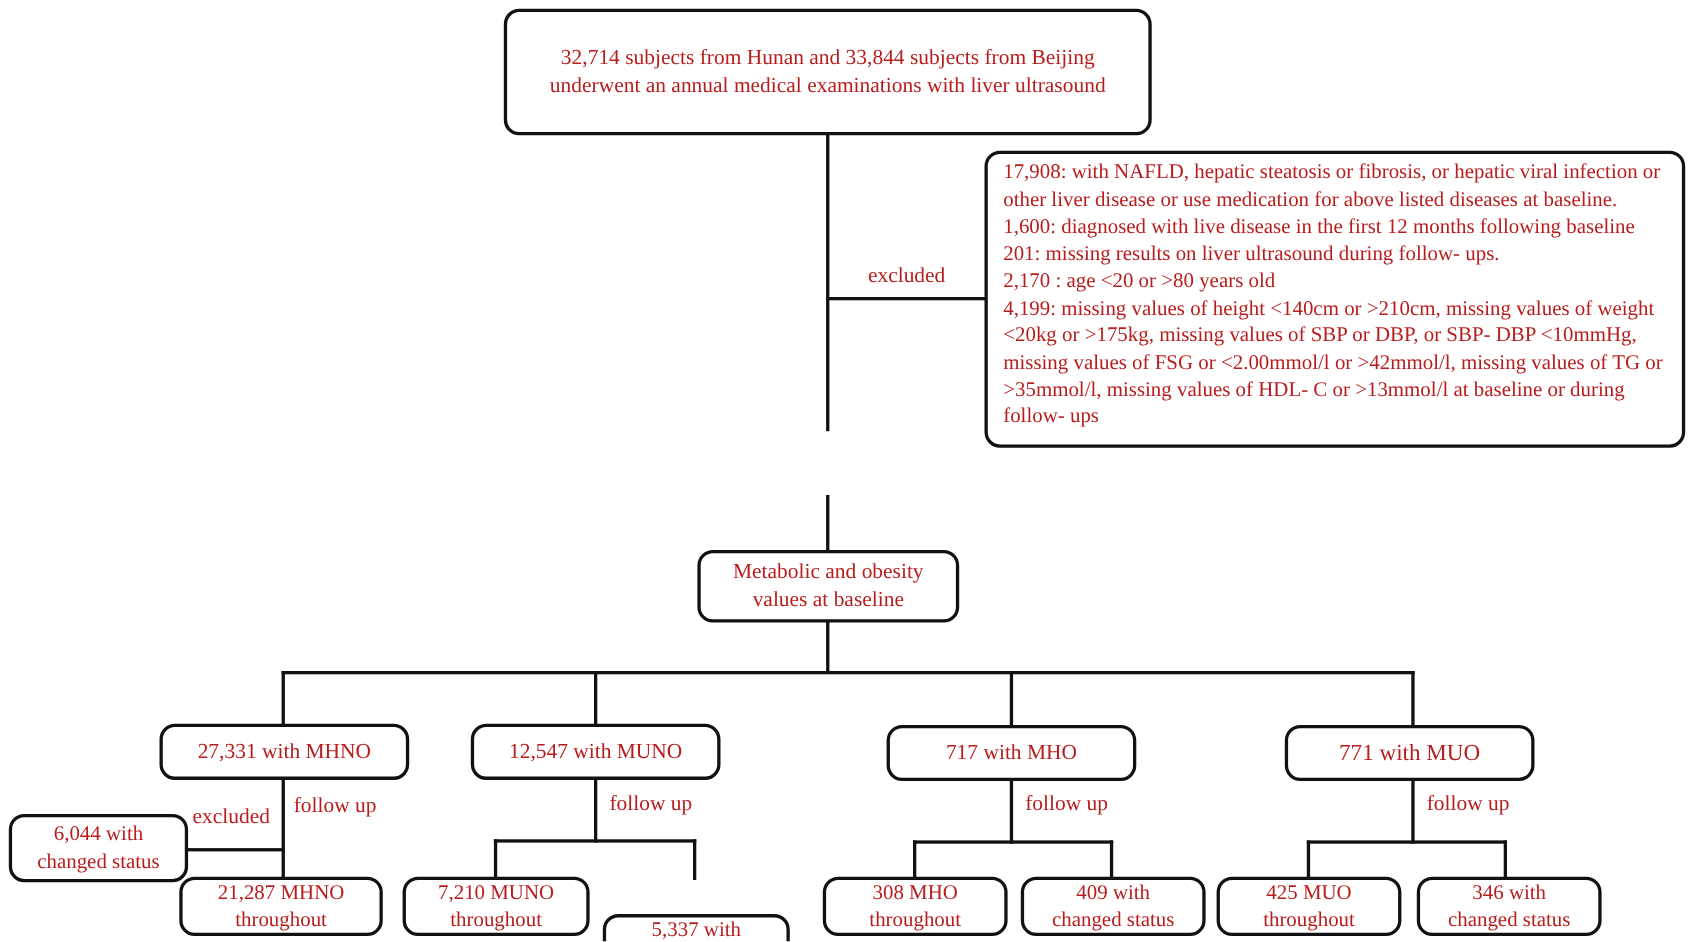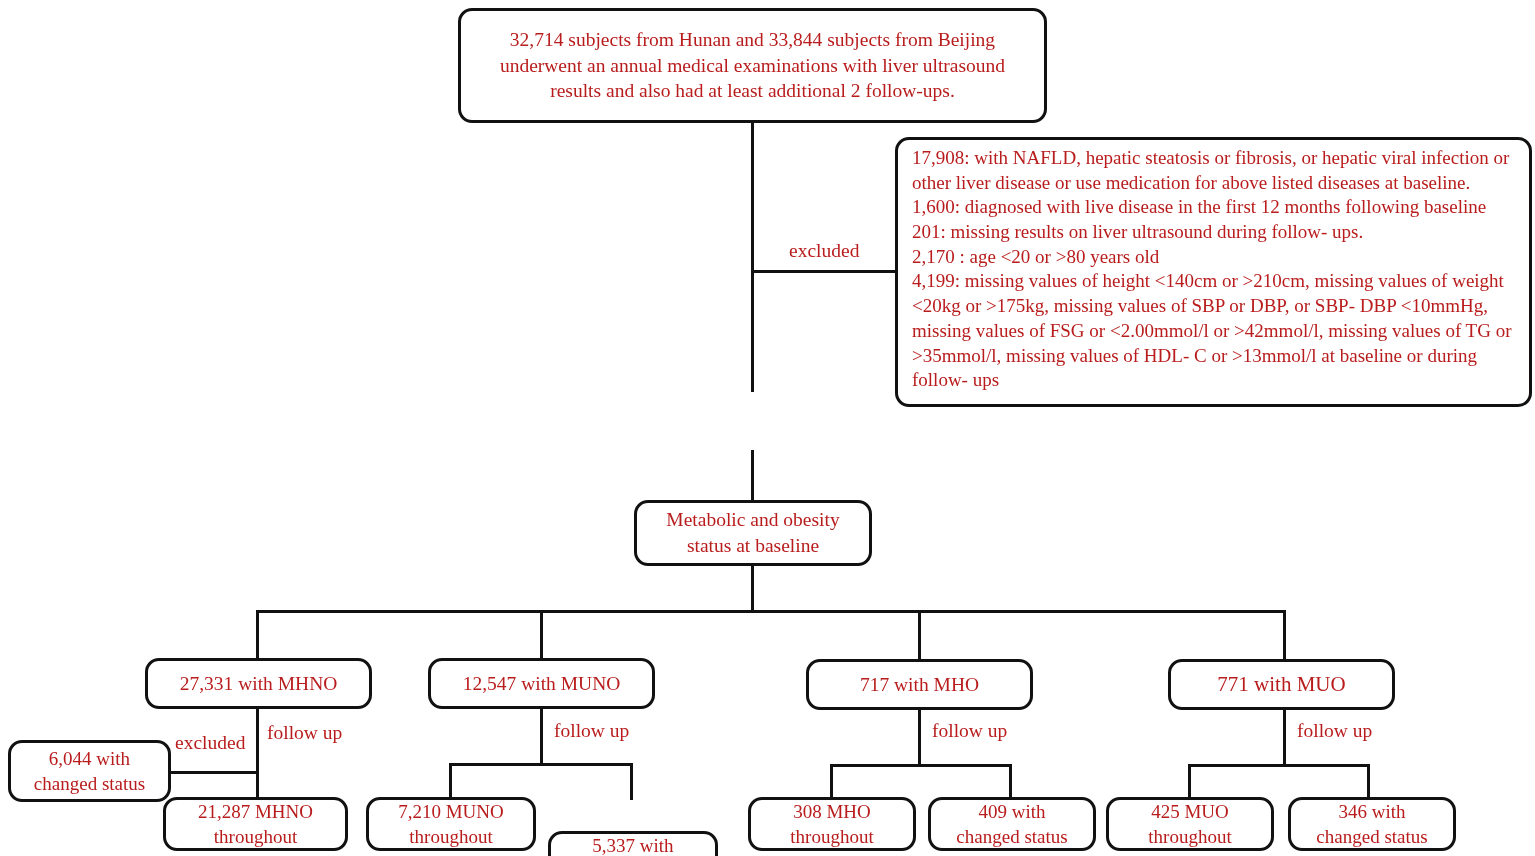--- a/index.html
+++ b/index.html
@@ -26,22 +26,22 @@
     align-items: center;
     justify-content: center;
     text-align: center;
     line-height: 1.32;
     padding: 4px 8px;
     z-index: 3;
   }
   .box.left-align {
     justify-content: flex-start;
     text-align: left;
-    align-items: flex-start;
-    padding: 6px 10px 22px 14px;
+    align-items: flex-end;
+    padding: 6px 10px 12px 14px;
     line-height: 1.30;
   }
   .line {
     position: absolute;
     background: #111111;
     z-index: 1;
   }
   .vline { width: 3px; }
   .hline { height: 3px; }
   .edge-label {
@@ -76,39 +76,38 @@
 </style>
 </head>
 <body>
 
 <div id="flow">
 
   <div class="box" id="box-top">
     <div>
       <div>32,714 subjects from Hunan and 33,844 subjects from Beijing</div>
       <div>underwent an annual medical examinations with liver ultrasound</div>
-      <div>results and also had  at least additional 2 follow-ups.</div>
     </div>
   </div>
 
   <div class="box left-align" id="box-excluded">
     <div>
       <div>17,908: with NAFLD, hepatic steatosis or fibrosis, or hepatic viral infection or other liver disease or use medication for above listed diseases at baseline.</div>
       <div>1,600: diagnosed with live disease in the first 12 months following baseline</div>
       <div>201: missing results on liver ultrasound during follow- ups.</div>
       <div>2,170 : age &lt;20 or &gt;80 years old</div>
       <div>4,199: missing values of height &lt;140cm or &gt;210cm, missing values of weight &lt;20kg or &gt;175kg, missing values of SBP or DBP, or SBP- DBP &lt;10mmHg, missing values of FSG or &lt;2.00mmol/l or &gt;42mmol/l, missing values of TG or &gt;35mmol/l, missing values of HDL- C or &gt;13mmol/l at baseline or during follow- ups</div>
     </div>
   </div>
 
 
   <div class="box" id="box-status">
     <div>
       <div>Metabolic and obesity</div>
-      <div>status at baseline</div>
+      <div>values at baseline</div>
     </div>
   </div>
 
   <div class="box" id="box-mhno">
     <div>27,331 with MHNO</div>
   </div>
   <div class="box" id="box-muno">
     <div>12,547 with MUNO</div>
   </div>
   <div class="box" id="box-mho">

